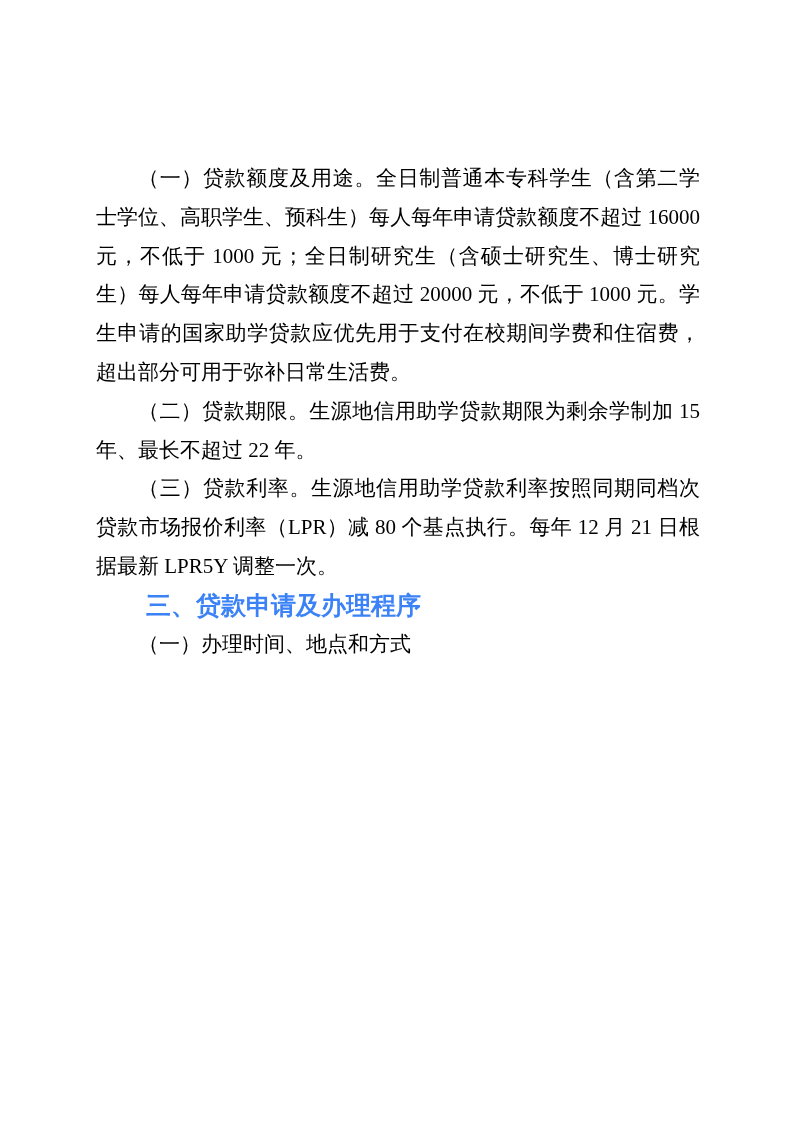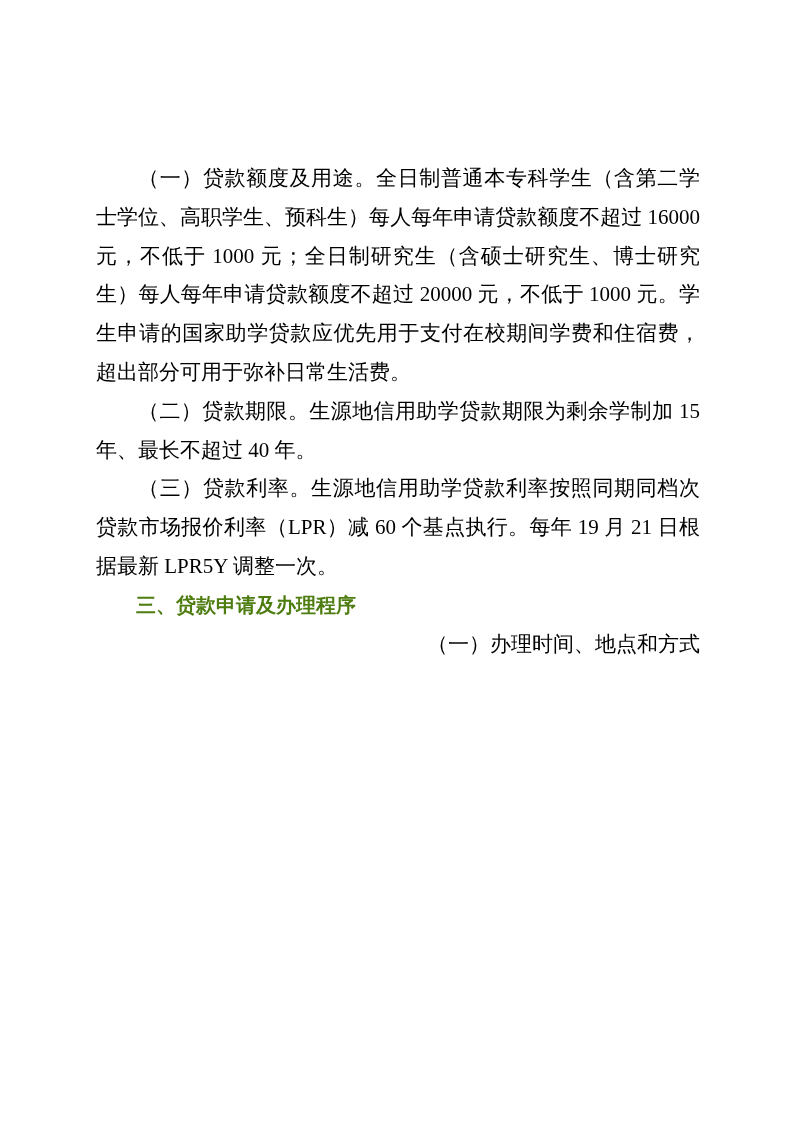--- a/index.html
+++ b/index.html
@@ -26,35 +26,35 @@
     margin-top: 20px;
   }
   .para {
     margin: 0;
     text-indent: 2em;
     text-align: justify;
     text-justify: inter-ideograph;
     word-break: break-all;
   }
   .para.short {
-    text-align: right;
+    text-align: left;
   }
   .heading {
     margin: 0;
     text-indent: 2em;
     text-align: left;
     font-family: "Liberation Sans", "DejaVu Sans", sans-serif;
     font-weight: 700;
-    font-size: 20px;
+    font-size: 25px;
     line-height: 38.8px;
-    color: #4d7c0f;
+    color: #3b82f6;
   }
 </style>
 </head>
 <body>
 
 <div class="page">
   <p class="para">（一）贷款额度及用途。全日制普通本专科学生（含第二学士学位、高职学生、预科生）每人每年申请贷款额度不超过 16000 元，不低于 1000 元；全日制研究生（含硕士研究生、博士研究生）每人每年申请贷款额度不超过 20000 元，不低于 1000 元。学生申请的国家助学贷款应优先用于支付在校期间学费和住宿费，超出部分可用于弥补日常生活费。</p>
-  <p class="para">（二）贷款期限。生源地信用助学贷款期限为剩余学制加 15 年、最长不超过 40 年。</p>
-  <p class="para">（三）贷款利率。生源地信用助学贷款利率按照同期同档次贷款市场报价利率（LPR）减 60 个基点执行。每年 19 月 21 日根据最新 LPR5Y 调整一次。</p>
+  <p class="para">（二）贷款期限。生源地信用助学贷款期限为剩余学制加 15 年、最长不超过 22 年。</p>
+  <p class="para">（三）贷款利率。生源地信用助学贷款利率按照同期同档次贷款市场报价利率（LPR）减 80 个基点执行。每年 12 月 21 日根据最新 LPR5Y 调整一次。</p>
   <p class="heading">三、贷款申请及办理程序</p>
   <p class="para short">（一）办理时间、地点和方式</p>
 </div>
 
 </body></html>

